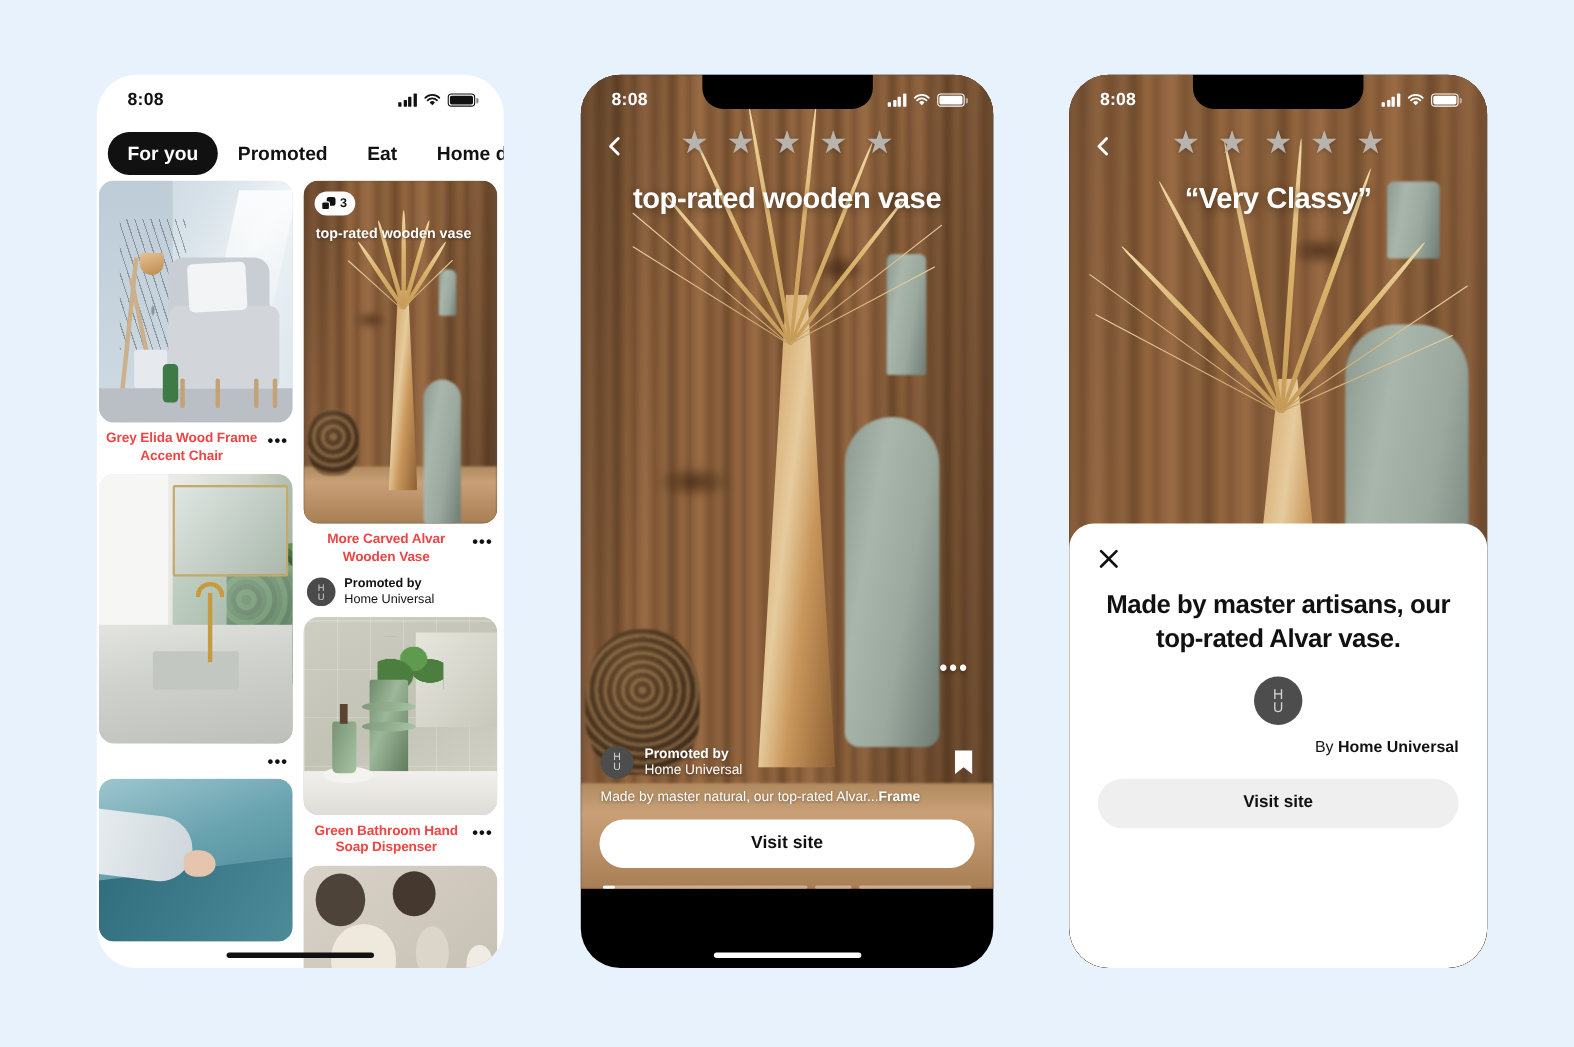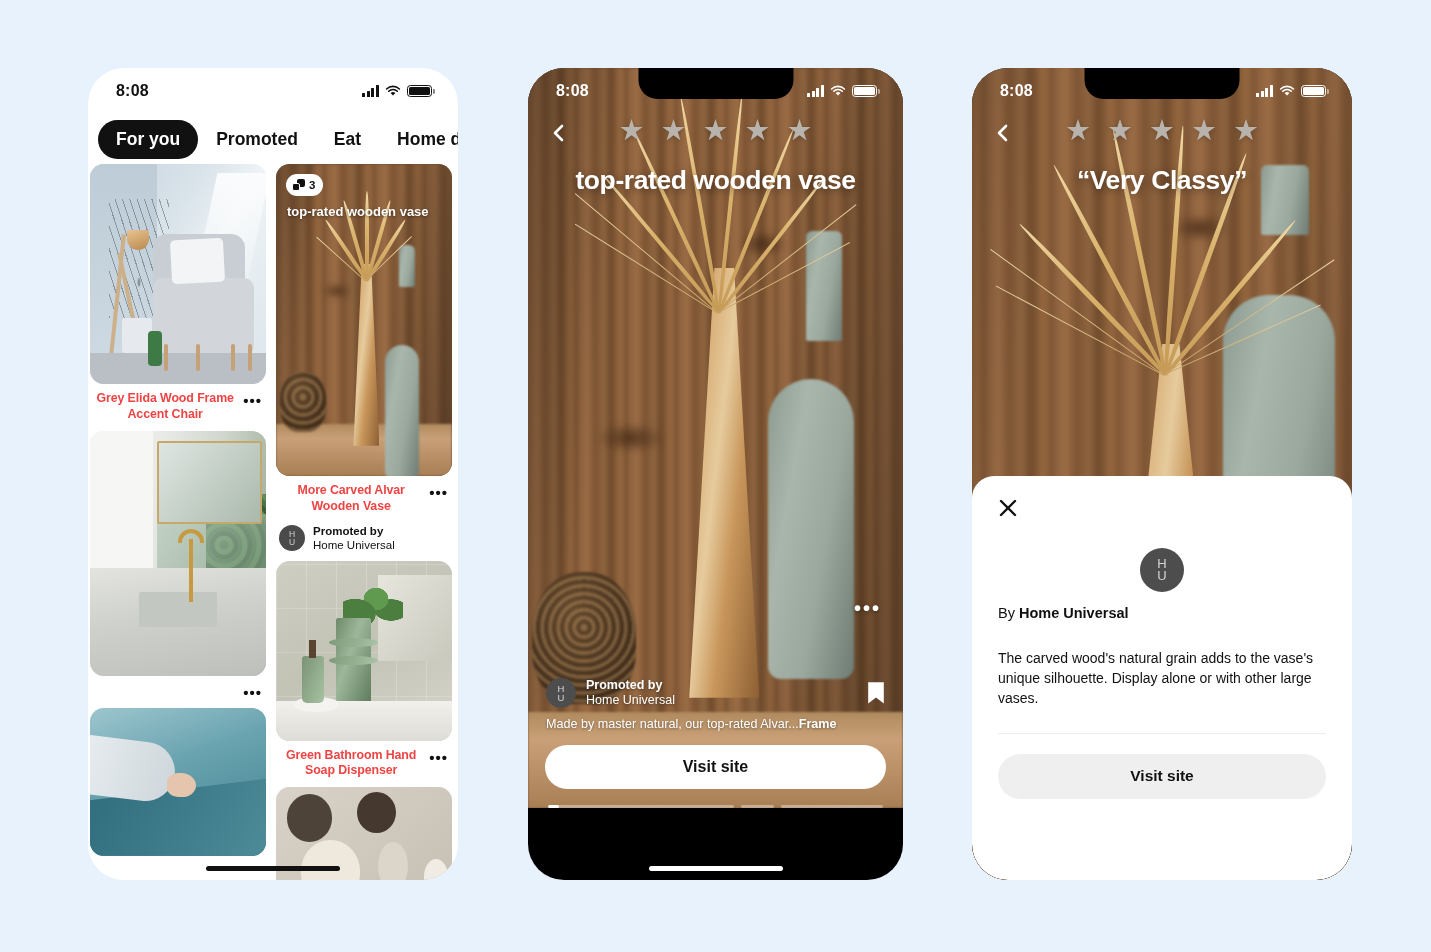--- a/index.html
+++ b/index.html
@@ -245,21 +245,21 @@
   .modal-close { width:20px; height:20px; margin-bottom: 12px; }
   .modal-head {
     text-align:center; font-size: 23.5px; font-weight:800; color:#111;
     line-height: 1.33; letter-spacing: -.45px; margin-top: 4px;
   }
   .modal-avatar {
     width:44px; height:44px; border-radius:50%; background:#4d4d4d; margin: 18px auto 0;
     display:flex; flex-direction:column; align-items:center; justify-content:center; color:#d4d4d4;
   }
   .modal-avatar span { font-size:13px; line-height:.92; }
-  .modal-by { text-align:left; font-size:14.5px; color:#111; margin-top: 13px; }
+  .modal-by { text-align:right; font-size:14.5px; color:#111; margin-top: 13px; }
   .modal-by b { font-weight:700; }
   .modal-desc {
     font-size:14px; color:#111; line-height:1.42; margin-top: 28px;
     padding-bottom: 24px; border-bottom: 1px solid #eee;
   }
   .modal-visit {
     margin-top: 20px; height: 45px; border-radius: 24px; background:#efefef;
     color:#111; font-size:15.5px; font-weight:700;
     display:flex; align-items:center; justify-content:center; border:none;
     font-family: inherit; width:100%;
@@ -659,25 +659,25 @@
       </div>
       <div class="story-title">“Very Classy”</div>
     </div>
 
     <div class="modal">
       <div class="modal-close">
         <svg viewBox="0 0 20 20" width="20" height="20">
             <path d="M3 3l14 14M17 3L3 17" stroke="#111" stroke-width="2.4" stroke-linecap="round"></path>
           </svg>
       </div>
+      <div class="modal-head">Made by master artisans, our top-rated Alvar vase.</div>
       <div class="modal-avatar">
         <span>H</span>
         <span>U</span>
       </div>
       <div class="modal-by">
         <span>By </span><b>Home Universal</b>
       </div>
-      <div class="modal-desc">The carved wood's natural grain adds to the vase's unique silhouette. Display alone or with other large vases.</div>
       <button class="modal-visit">Visit site</button>
     </div>
   </div>
 
 </div>
 
 </body></html>

